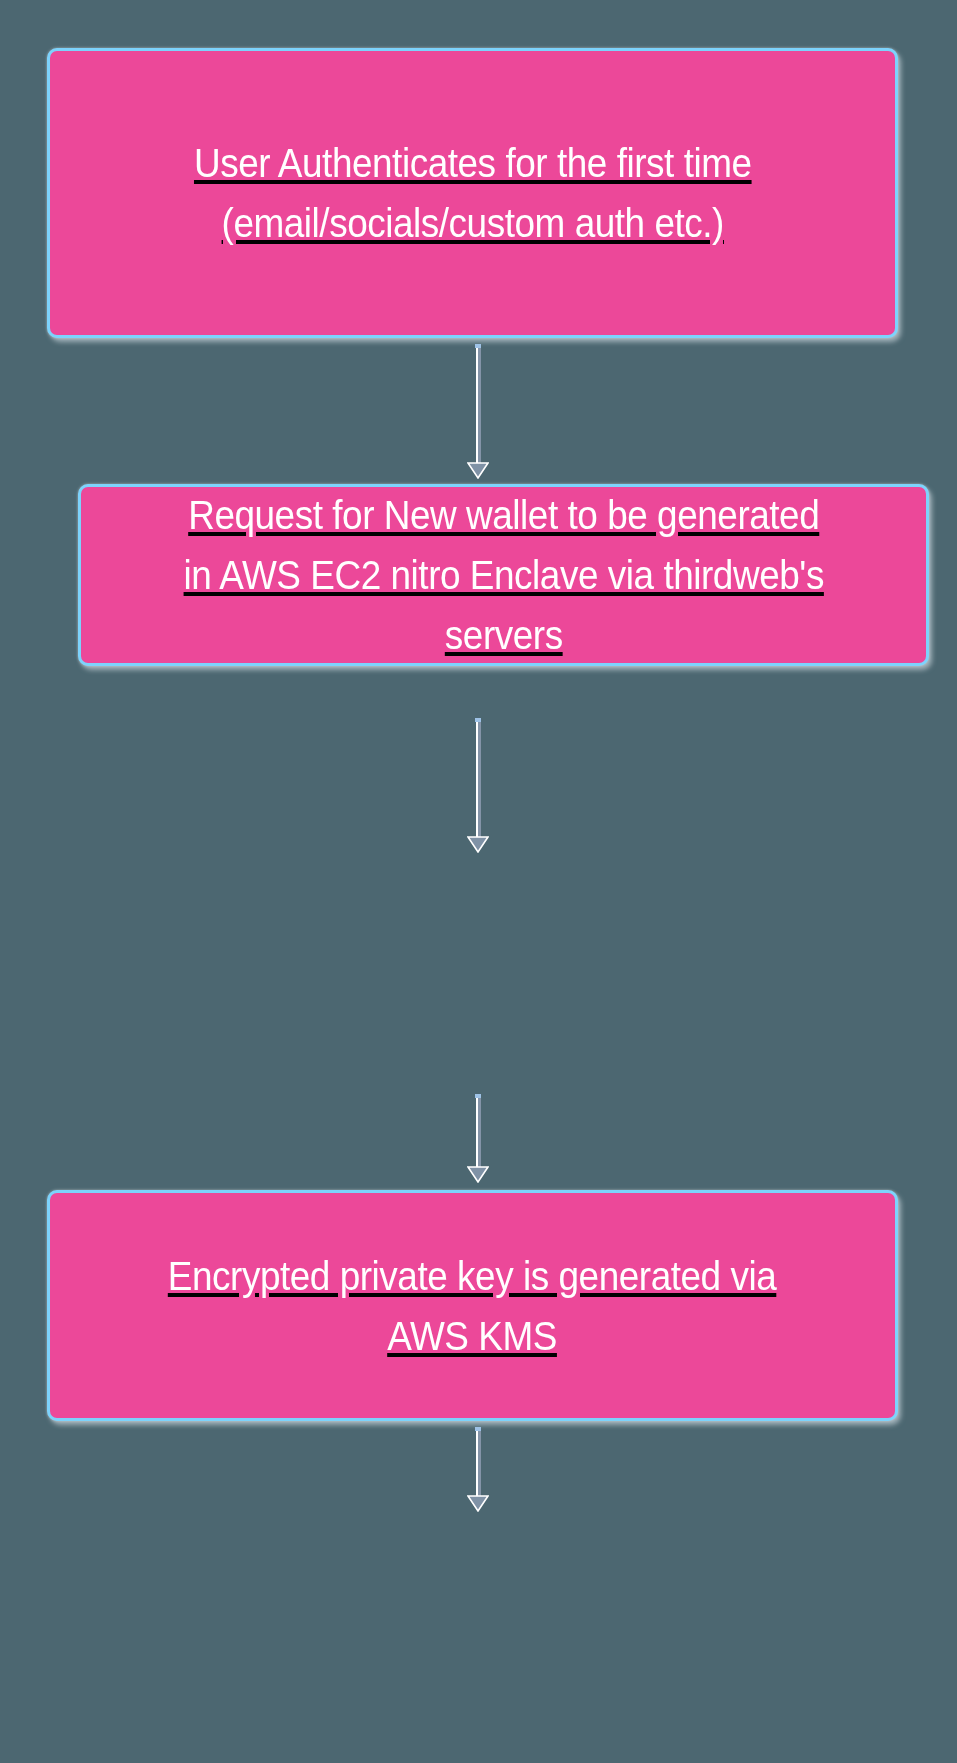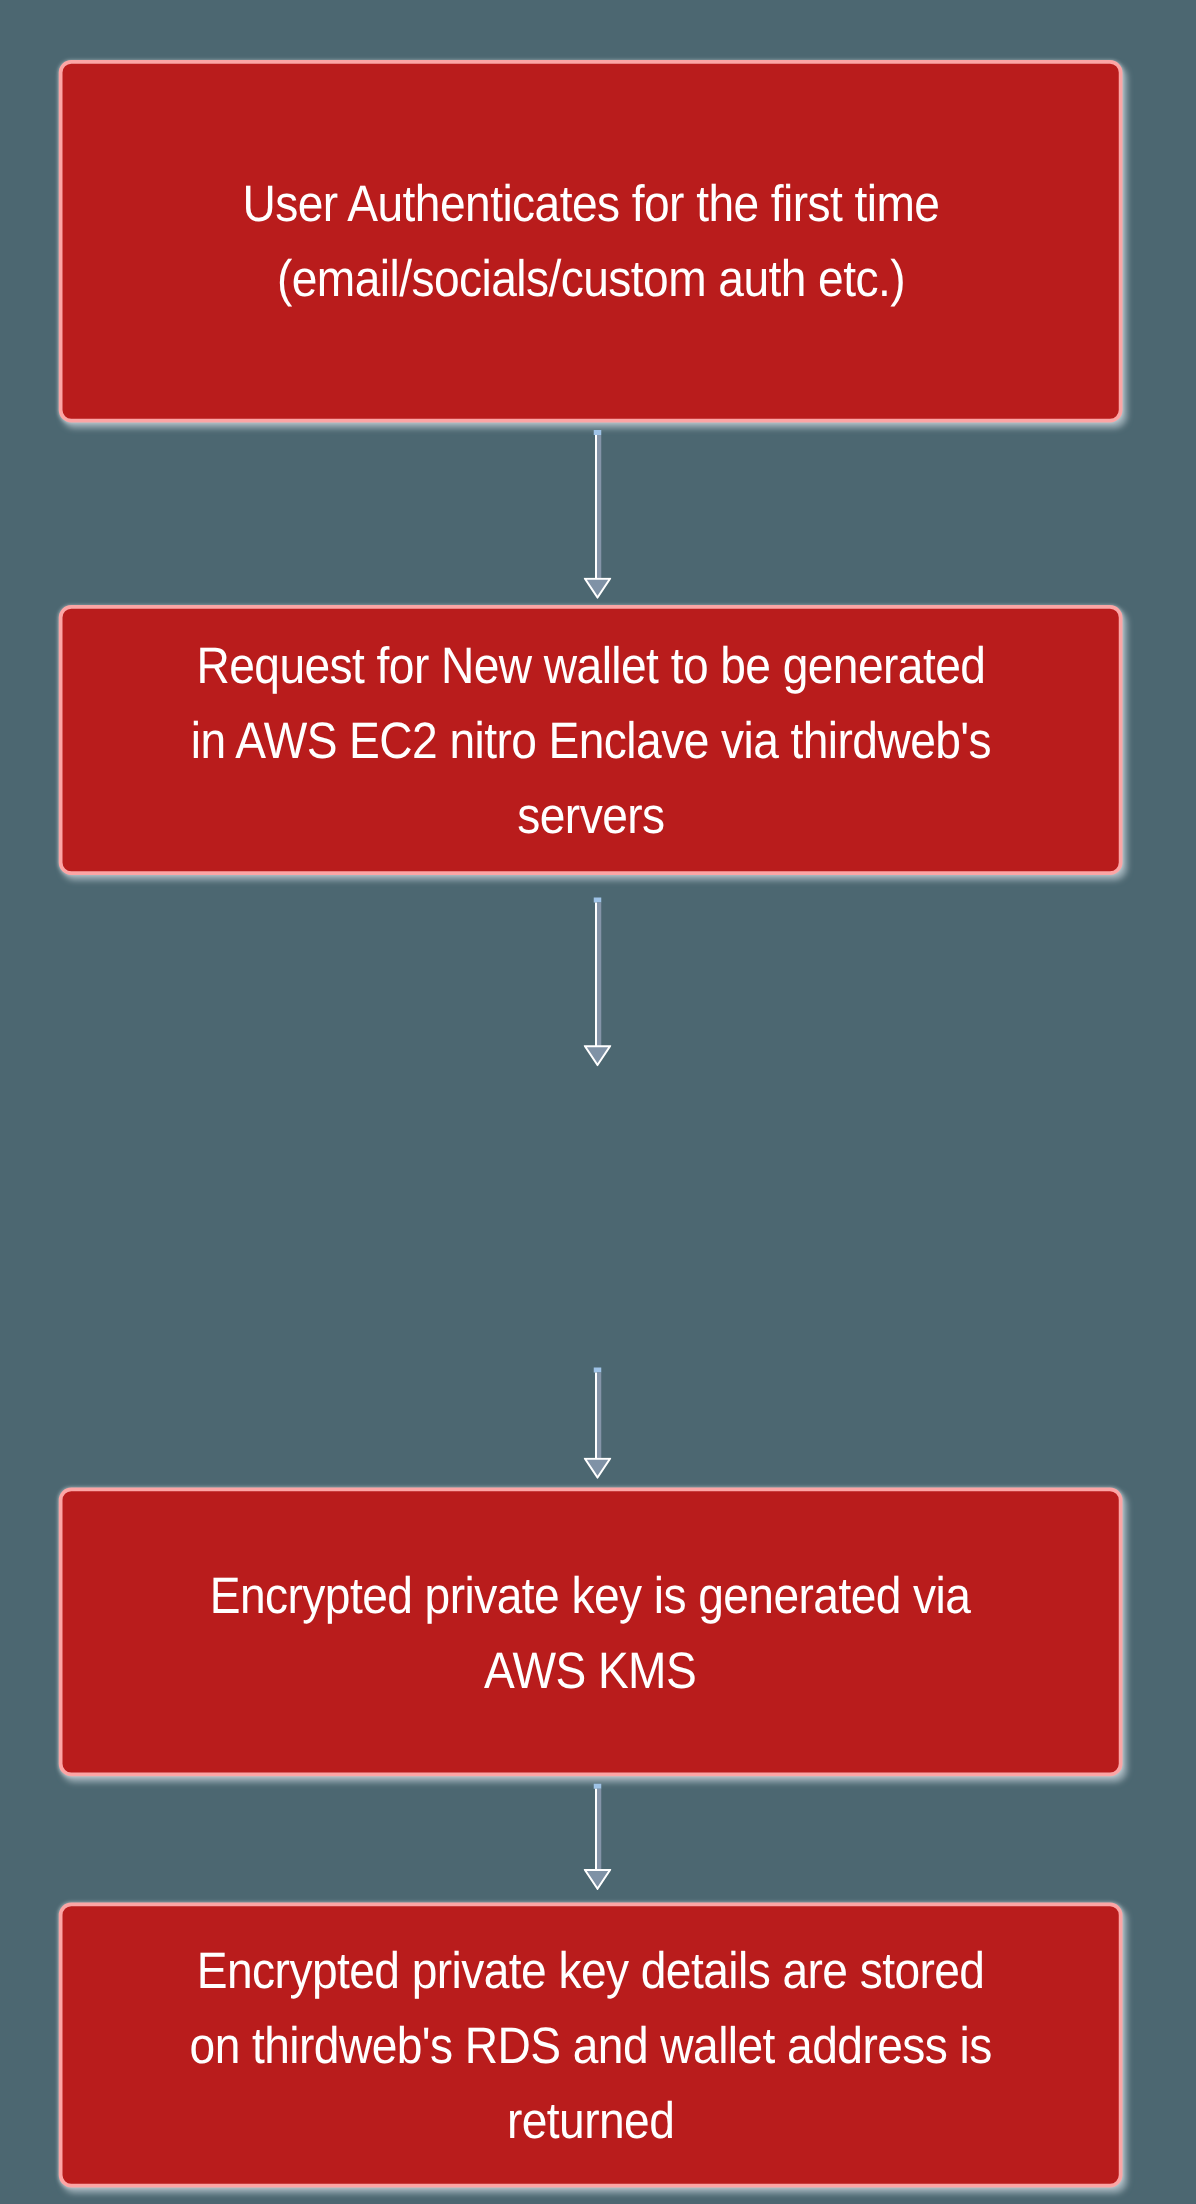--- a/index.html
+++ b/index.html
@@ -13,41 +13,42 @@
     height: 1763px;
     background: #4c6771;
     overflow: hidden;
     font-family: "Liberation Sans", sans-serif;
   }
   .flow-box {
     position: absolute;
     left: 47px;
     width: 851px;
     box-sizing: border-box;
-    background: #b91c1c;
-    border: 3px solid #fca5a5;
+    background: #ec4899;
+    border: 3px solid #7dd3fc;
     border-radius: 10px;
     box-shadow: 3px 4px 5px rgba(224, 234, 240, 0.55),
                 0 0 3px rgba(255, 255, 255, 0.45);
     display: flex;
     align-items: center;
     justify-content: center;
+    text-decoration: underline;
   }
   .box-text {
     color: #ffffff;
     font-size: 41px;
     line-height: 60px;
     text-align: center;
     white-space: pre;
     letter-spacing: -0.5px;
     transform: scaleX(0.9);
     transform-origin: 50% 50%;
   }
   .box1 { top: 48px;   height: 290px; }
-  .box2 { top: 484px;  height: 216px; }
+  .box2 { top: 484px;  height: 182px; margin-left: 31px; }
   .box3 { top: 858px;  height: 232px; }
   .box4 { top: 1190px; height: 231px; }
   .box5 { top: 1522px; height: 228px; }
 
   .flow-arrow {
     position: absolute;
     left: 466px;
     width: 24px;
     display: flex;
     flex-direction: column;
@@ -117,19 +118,14 @@
   </div>
 
   <div class="flow-arrow arrow4">
     <span class="arrow-dot"></span>
     <span class="arrow-shaft"></span>
     <svg class="arrow-head" width="22" height="17" viewBox="0 0 22 17">
       <polygon points="1,1 21,1 11,16" fill="#7f92a6" stroke="#ffffff" stroke-width="1.6"></polygon>
     </svg>
   </div>
 
-  <div class="flow-box box5">
-    <div class="box-text">Encrypted private key details are stored
-on thirdweb's RDS and wallet address is
-returned</div>
-  </div>
 
 </div>
 
 </body></html>

